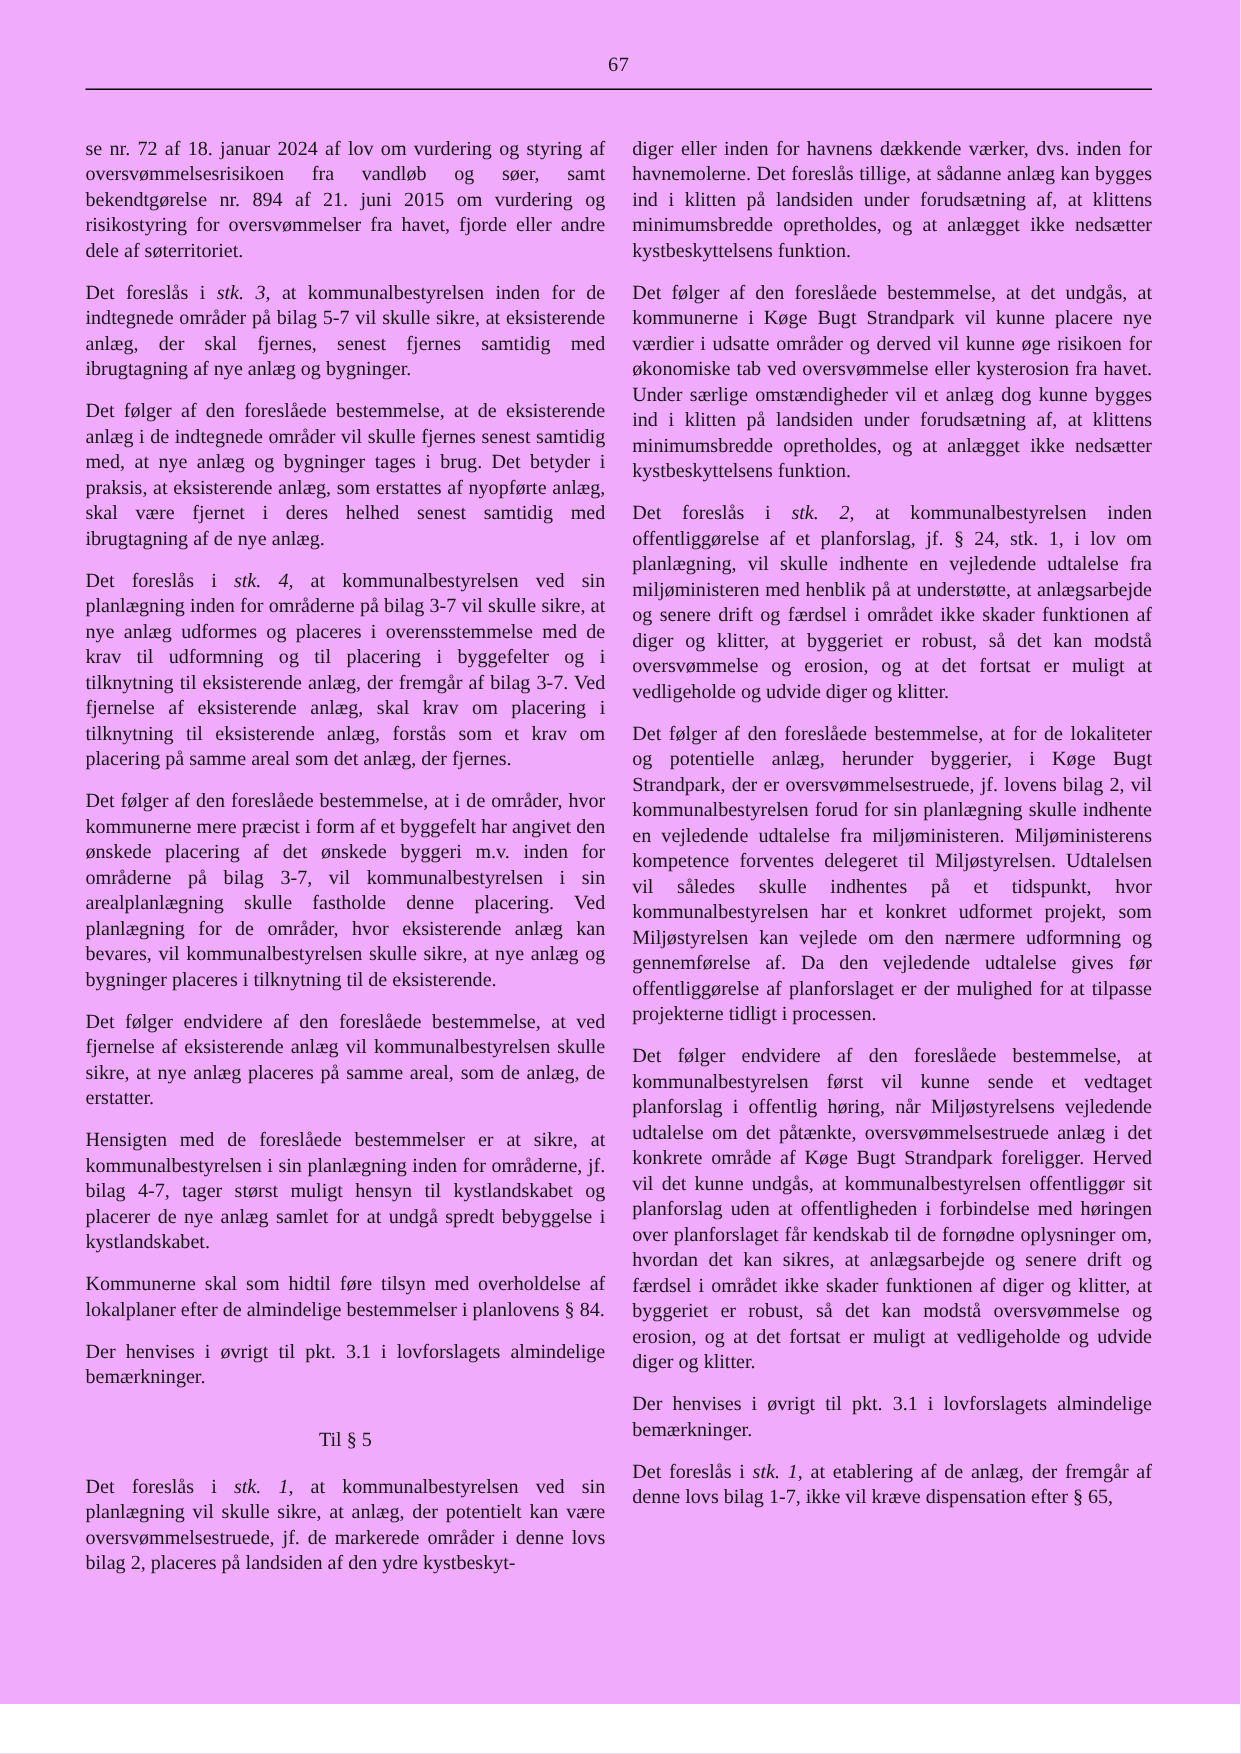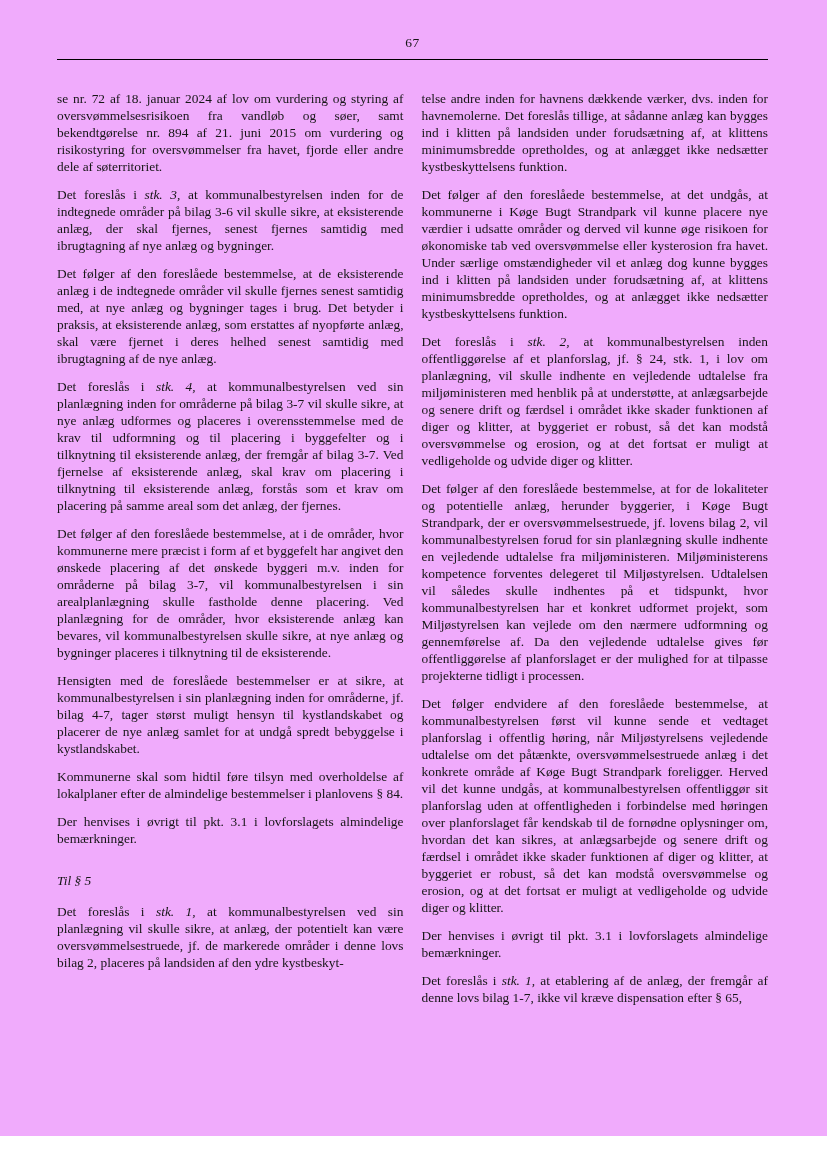--- a/index.html
+++ b/index.html
@@ -46,51 +46,51 @@
     line-height: 17px;
   }
   .col p {
     margin: 0 0 11px 0;
     text-align: justify;
   }
   .col p:last-child {
     margin-bottom: 0;
   }
   .section-heading {
-    text-align: left;
-    font-style: italic;
+    text-align: center;
     margin: 25px 0 14px 0;
   }
   em {
     font-style: italic;
   }
 </style>
 </head>
 <body>
 
 <div class="page">
   <div class="page-header">
     <div class="page-number">67</div>
     <hr class="header-rule">
   </div>
   <div class="content">
     <div class="col">
         <p><span>se nr. 72 af 18. januar 2024 af lov om vurdering og styring af oversvømmelsesrisikoen fra vandløb og søer, samt bekendtgørelse nr. 894 af 21. juni 2015 om vurdering og risikostyring for oversvømmelser fra havet, fjorde eller andre dele af søterritoriet.</span></p>
-        <p><span>Det foreslås i </span><em>stk. 3,</em><span> at kommunalbestyrelsen inden for de indtegnede områder på bilag 3-6 vil skulle sikre, at eksisterende anlæg, der skal fjernes, senest fjernes samtidig med ibrugtagning af nye anlæg og bygninger.</span></p>
+        <p><span>Det foreslås i </span><em>stk. 3,</em><span> at kommunalbestyrelsen inden for de indtegnede områder på bilag 5-7 vil skulle sikre, at eksisterende anlæg, der skal fjernes, senest fjernes samtidig med ibrugtagning af nye anlæg og bygninger.</span></p>
         <p><span>Det følger af den foreslåede bestemmelse, at de eksisterende anlæg i de indtegnede områder vil skulle fjernes senest samtidig med, at nye anlæg og bygninger tages i brug. Det betyder i praksis, at eksisterende anlæg, som erstattes af nyopførte anlæg, skal være fjernet i deres helhed senest samtidig med ibrugtagning af de nye anlæg.</span></p>
         <p><span>Det foreslås i </span><em>stk. 4,</em><span> at kommunalbestyrelsen ved sin planlægning inden for områderne på bilag 3-7 vil skulle sikre, at nye anlæg udformes og placeres i overensstemmelse med de krav til udformning og til placering i byggefelter og i tilknytning til eksisterende anlæg, der fremgår af bilag 3-7. Ved fjernelse af eksisterende anlæg, skal krav om placering i tilknytning til eksisterende anlæg, forstås som et krav om placering på samme areal som det anlæg, der fjernes.</span></p>
         <p><span>Det følger af den foreslåede bestemmelse, at i de områder, hvor kommunerne mere præcist i form af et byggefelt har angivet den ønskede placering af det ønskede byggeri m.v. inden for områderne på bilag 3-7, vil kommunalbestyrelsen i sin arealplanlægning skulle fastholde denne placering. Ved planlægning for de områder, hvor eksisterende anlæg kan bevares, vil kommunalbestyrelsen skulle sikre, at nye anlæg og bygninger placeres i tilknytning til de eksisterende.</span></p>
+        <p><span>Det følger endvidere af den foreslåede bestemmelse, at ved fjernelse af eksisterende anlæg vil kommunalbestyrelsen skulle sikre, at nye anlæg placeres på samme areal, som de anlæg, de erstatter.</span></p>
         <p><span>Hensigten med de foreslåede bestemmelser er at sikre, at kommunalbestyrelsen i sin planlægning inden for områderne, jf. bilag 4-7, tager størst muligt hensyn til kystlandskabet og placerer de nye anlæg samlet for at undgå spredt bebyggelse i kystlandskabet.</span></p>
         <p><span>Kommunerne skal som hidtil føre tilsyn med overholdelse af lokalplaner efter de almindelige bestemmelser i planlovens § 84.</span></p>
         <p><span>Der henvises i øvrigt til pkt. 3.1 i lovforslagets almindelige bemærkninger.</span></p>
         <div class="section-heading">Til § 5</div>
         <p><span>Det foreslås i </span><em>stk. 1,</em><span> at kommunalbestyrelsen ved sin planlægning vil skulle sikre, at anlæg, der potentielt kan være oversvømmelsestruede, jf. de markerede områder i denne lovs bilag 2, placeres på landsiden af den ydre kystbeskyt-</span></p>
       </div>
     <div class="col">
-        <p><span>telse andre inden for havnens dækkende værker, dvs. inden for havnemolerne. Det foreslås tillige, at sådanne anlæg kan bygges ind i klitten på landsiden under forudsætning af, at klittens minimumsbredde opretholdes, og at anlægget ikke nedsætter kystbeskyttelsens funktion.</span></p>
+        <p><span>diger eller inden for havnens dækkende værker, dvs. inden for havnemolerne. Det foreslås tillige, at sådanne anlæg kan bygges ind i klitten på landsiden under forudsætning af, at klittens minimumsbredde opretholdes, og at anlægget ikke nedsætter kystbeskyttelsens funktion.</span></p>
         <p><span>Det følger af den foreslåede bestemmelse, at det undgås, at kommunerne i Køge Bugt Strandpark vil kunne placere nye værdier i udsatte områder og derved vil kunne øge risikoen for økonomiske tab ved oversvømmelse eller kysterosion fra havet. Under særlige omstændigheder vil et anlæg dog kunne bygges ind i klitten på landsiden under forudsætning af, at klittens minimumsbredde opretholdes, og at anlægget ikke nedsætter kystbeskyttelsens funktion.</span></p>
         <p><span>Det foreslås i </span><em>stk. 2,</em><span> at kommunalbestyrelsen inden offentliggørelse af et planforslag, jf. § 24, stk. 1, i lov om planlægning, vil skulle indhente en vejledende udtalelse fra miljøministeren med henblik på at understøtte, at anlægsarbejde og senere drift og færdsel i området ikke skader funktionen af diger og klitter, at byggeriet er robust, så det kan modstå oversvømmelse og erosion, og at det fortsat er muligt at vedligeholde og udvide diger og klitter.</span></p>
         <p><span>Det følger af den foreslåede bestemmelse, at for de lokaliteter og potentielle anlæg, herunder byggerier, i Køge Bugt Strandpark, der er oversvømmelsestruede, jf. lovens bilag 2, vil kommunalbestyrelsen forud for sin planlægning skulle indhente en vejledende udtalelse fra miljøministeren. Miljøministerens kompetence forventes delegeret til Miljøstyrelsen. Udtalelsen vil således skulle indhentes på et tidspunkt, hvor kommunalbestyrelsen har et konkret udformet projekt, som Miljøstyrelsen kan vejlede om den nærmere udformning og gennemførelse af. Da den vejledende udtalelse gives før offentliggørelse af planforslaget er der mulighed for at tilpasse projekterne tidligt i processen.</span></p>
         <p><span>Det følger endvidere af den foreslåede bestemmelse, at kommunalbestyrelsen først vil kunne sende et vedtaget planforslag i offentlig høring, når Miljøstyrelsens vejledende udtalelse om det påtænkte, oversvømmelsestruede anlæg i det konkrete område af Køge Bugt Strandpark foreligger. Herved vil det kunne undgås, at kommunalbestyrelsen offentliggør sit planforslag uden at offentligheden i forbindelse med høringen over planforslaget får kendskab til de fornødne oplysninger om, hvordan det kan sikres, at anlægsarbejde og senere drift og færdsel i området ikke skader funktionen af diger og klitter, at byggeriet er robust, så det kan modstå oversvømmelse og erosion, og at det fortsat er muligt at vedligeholde og udvide diger og klitter.</span></p>
         <p><span>Der henvises i øvrigt til pkt. 3.1 i lovforslagets almindelige bemærkninger.</span></p>
         <p><span>Det foreslås i </span><em>stk. 1,</em><span> at etablering af de anlæg, der fremgår af denne lovs bilag 1-7, ikke vil kræve dispensation efter § 65,</span></p>
       </div>
   </div>
 </div>
 

